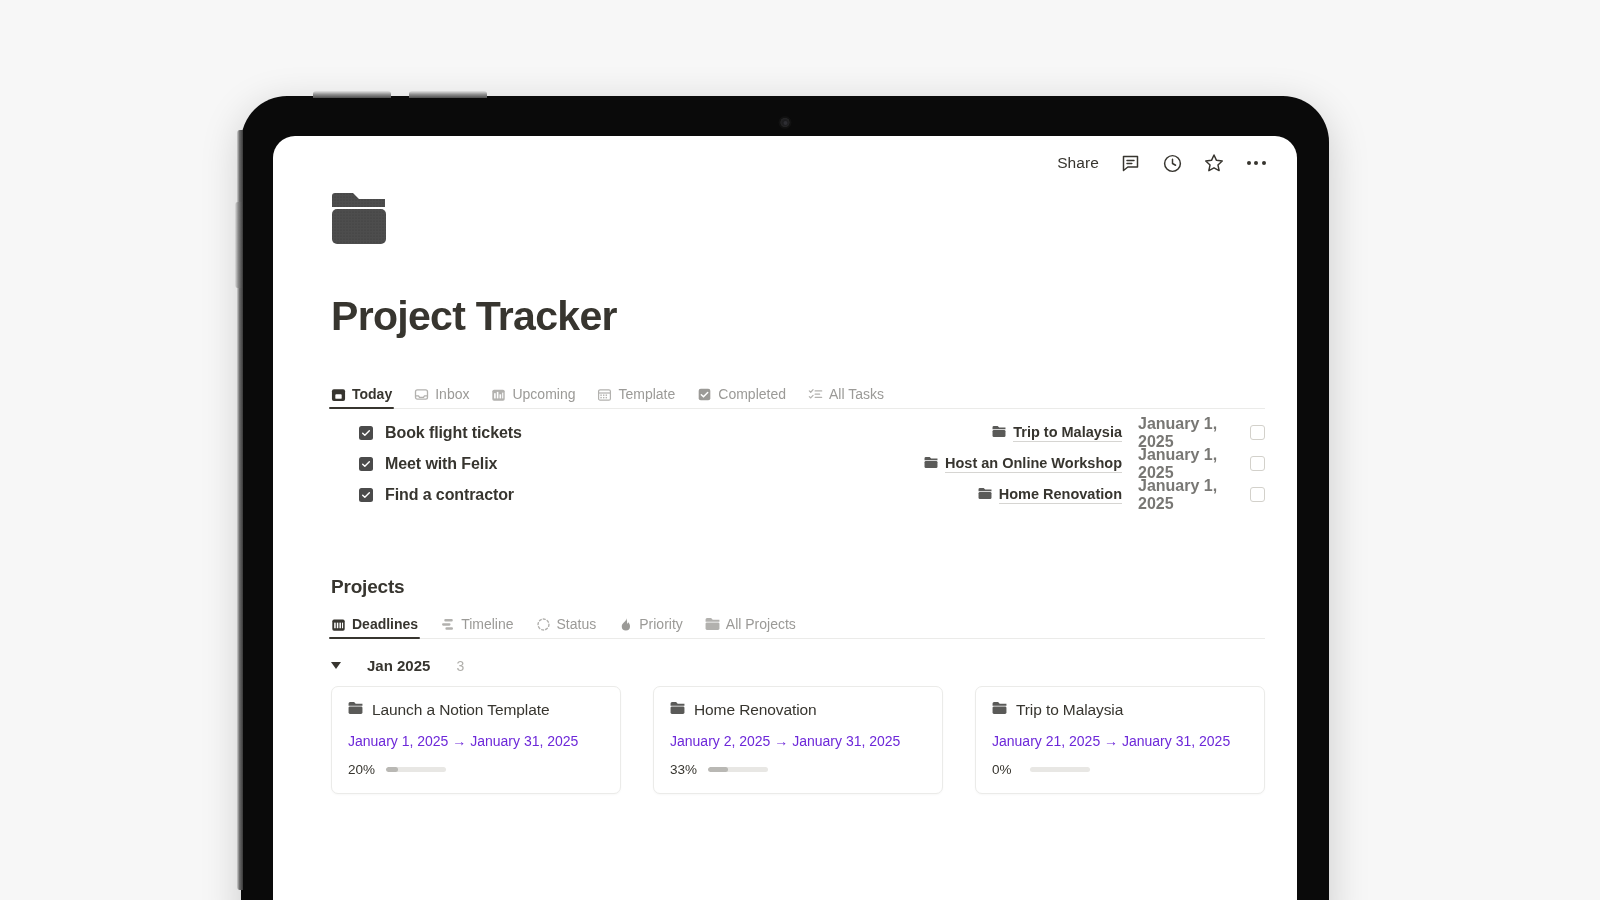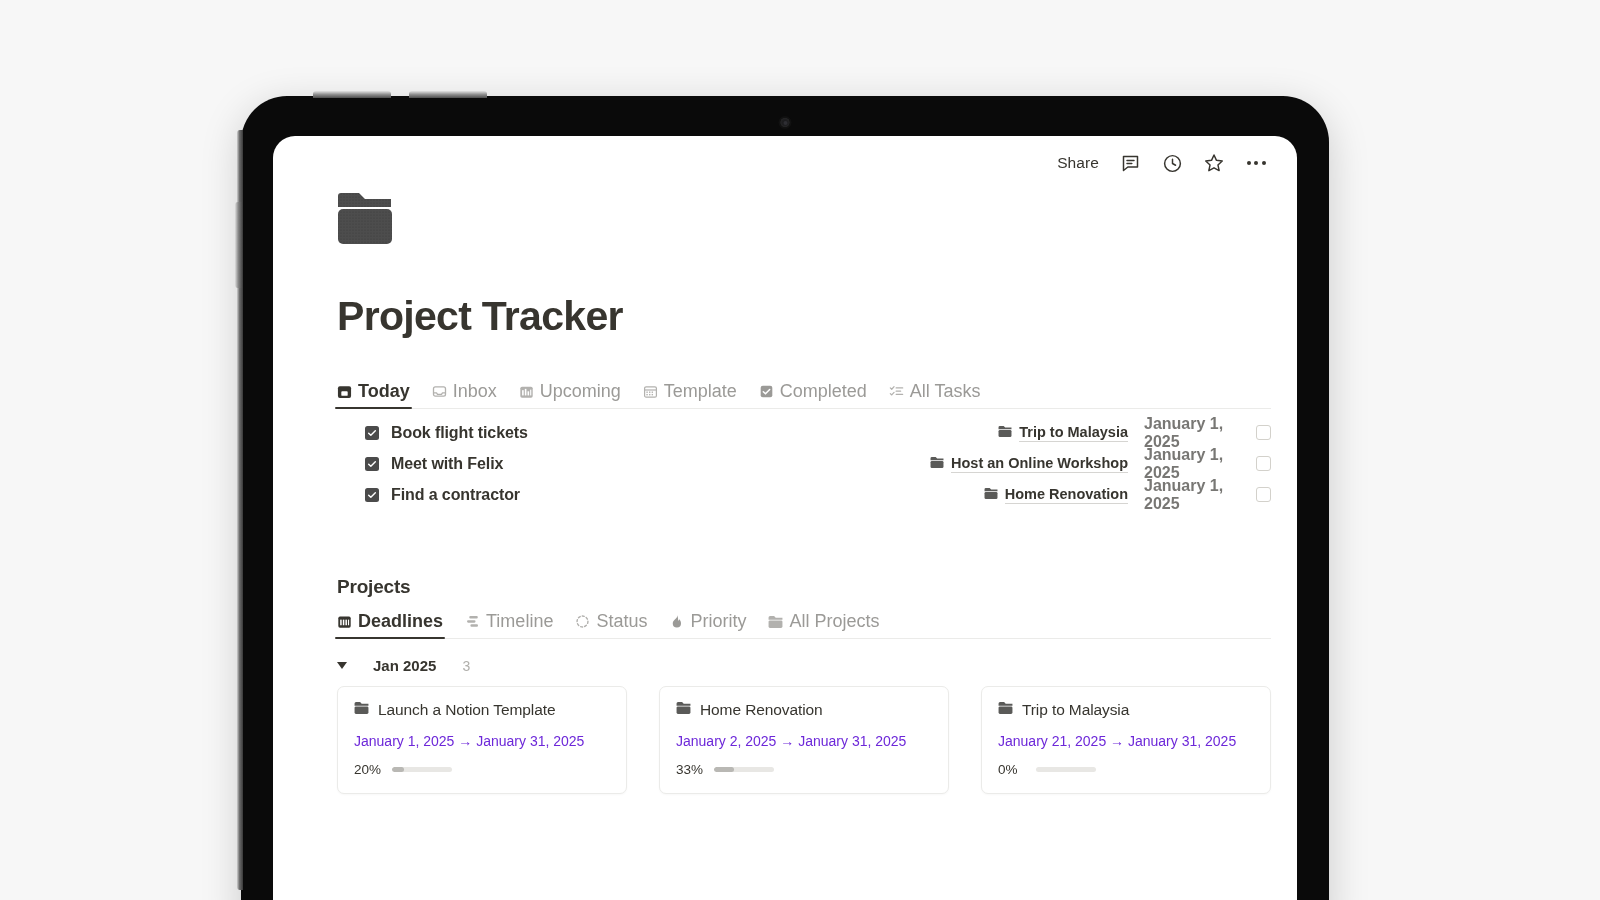--- a/index.html
+++ b/index.html
@@ -74,21 +74,21 @@
     display:flex; align-items:center; gap:20px;
     color:#37352f;
   }
   .share-label{ font-size:15.5px; color:#37352f; font-weight:400; letter-spacing:.1px; }
   .icon-btn{ display:flex; align-items:center; justify-content:center; width:22px; height:22px; color:#37352f; }
   .icon-btn svg{ display:block; }
   .dots{ display:flex; gap:3.5px; align-items:center; }
   .dots i{ width:4px; height:4px; border-radius:50%; background:#37352f; display:block; }
 
   
-  .content{ position:absolute; left:64px; top:54px; width:934px; }
+  .content{ position:absolute; left:58px; top:54px; width:934px; }
 
   .page-emoji{ width:60px; height:58px; margin-bottom:36px; }
 
   .page-title{
     font-size:41px; line-height:1.1; font-weight:700;
     color:#37352f; letter-spacing:-0.7px;
     margin-top:46px; margin-bottom:40px;
   }
 
   .section-title{
@@ -97,21 +97,21 @@
   }
 
   
   .tabs{
     display:flex; align-items:flex-end; gap:22px;
     border-bottom:1px solid #ebebe9;
     height:30px;
   }
   .tab{
     display:flex; align-items:center; gap:6px;
-    font-size:18px; color:#9b9a97;
+    font-size:14px; color:#9b9a97;
     padding-bottom:6px; position:relative; white-space:nowrap;
     cursor:pointer;
   }
   .tab.active{ color:#37352f; font-weight:700; }
   .tab.active::after{
     content:""; position:absolute; left:-2px; right:-2px; bottom:-1px;
     height:2px; background:#37352f; border-radius:1px;
   }
   .tab .ti{ width:15px; height:15px; display:flex; align-items:center; justify-content:center; flex:none; }
   .tab .ti svg{ display:block; }

